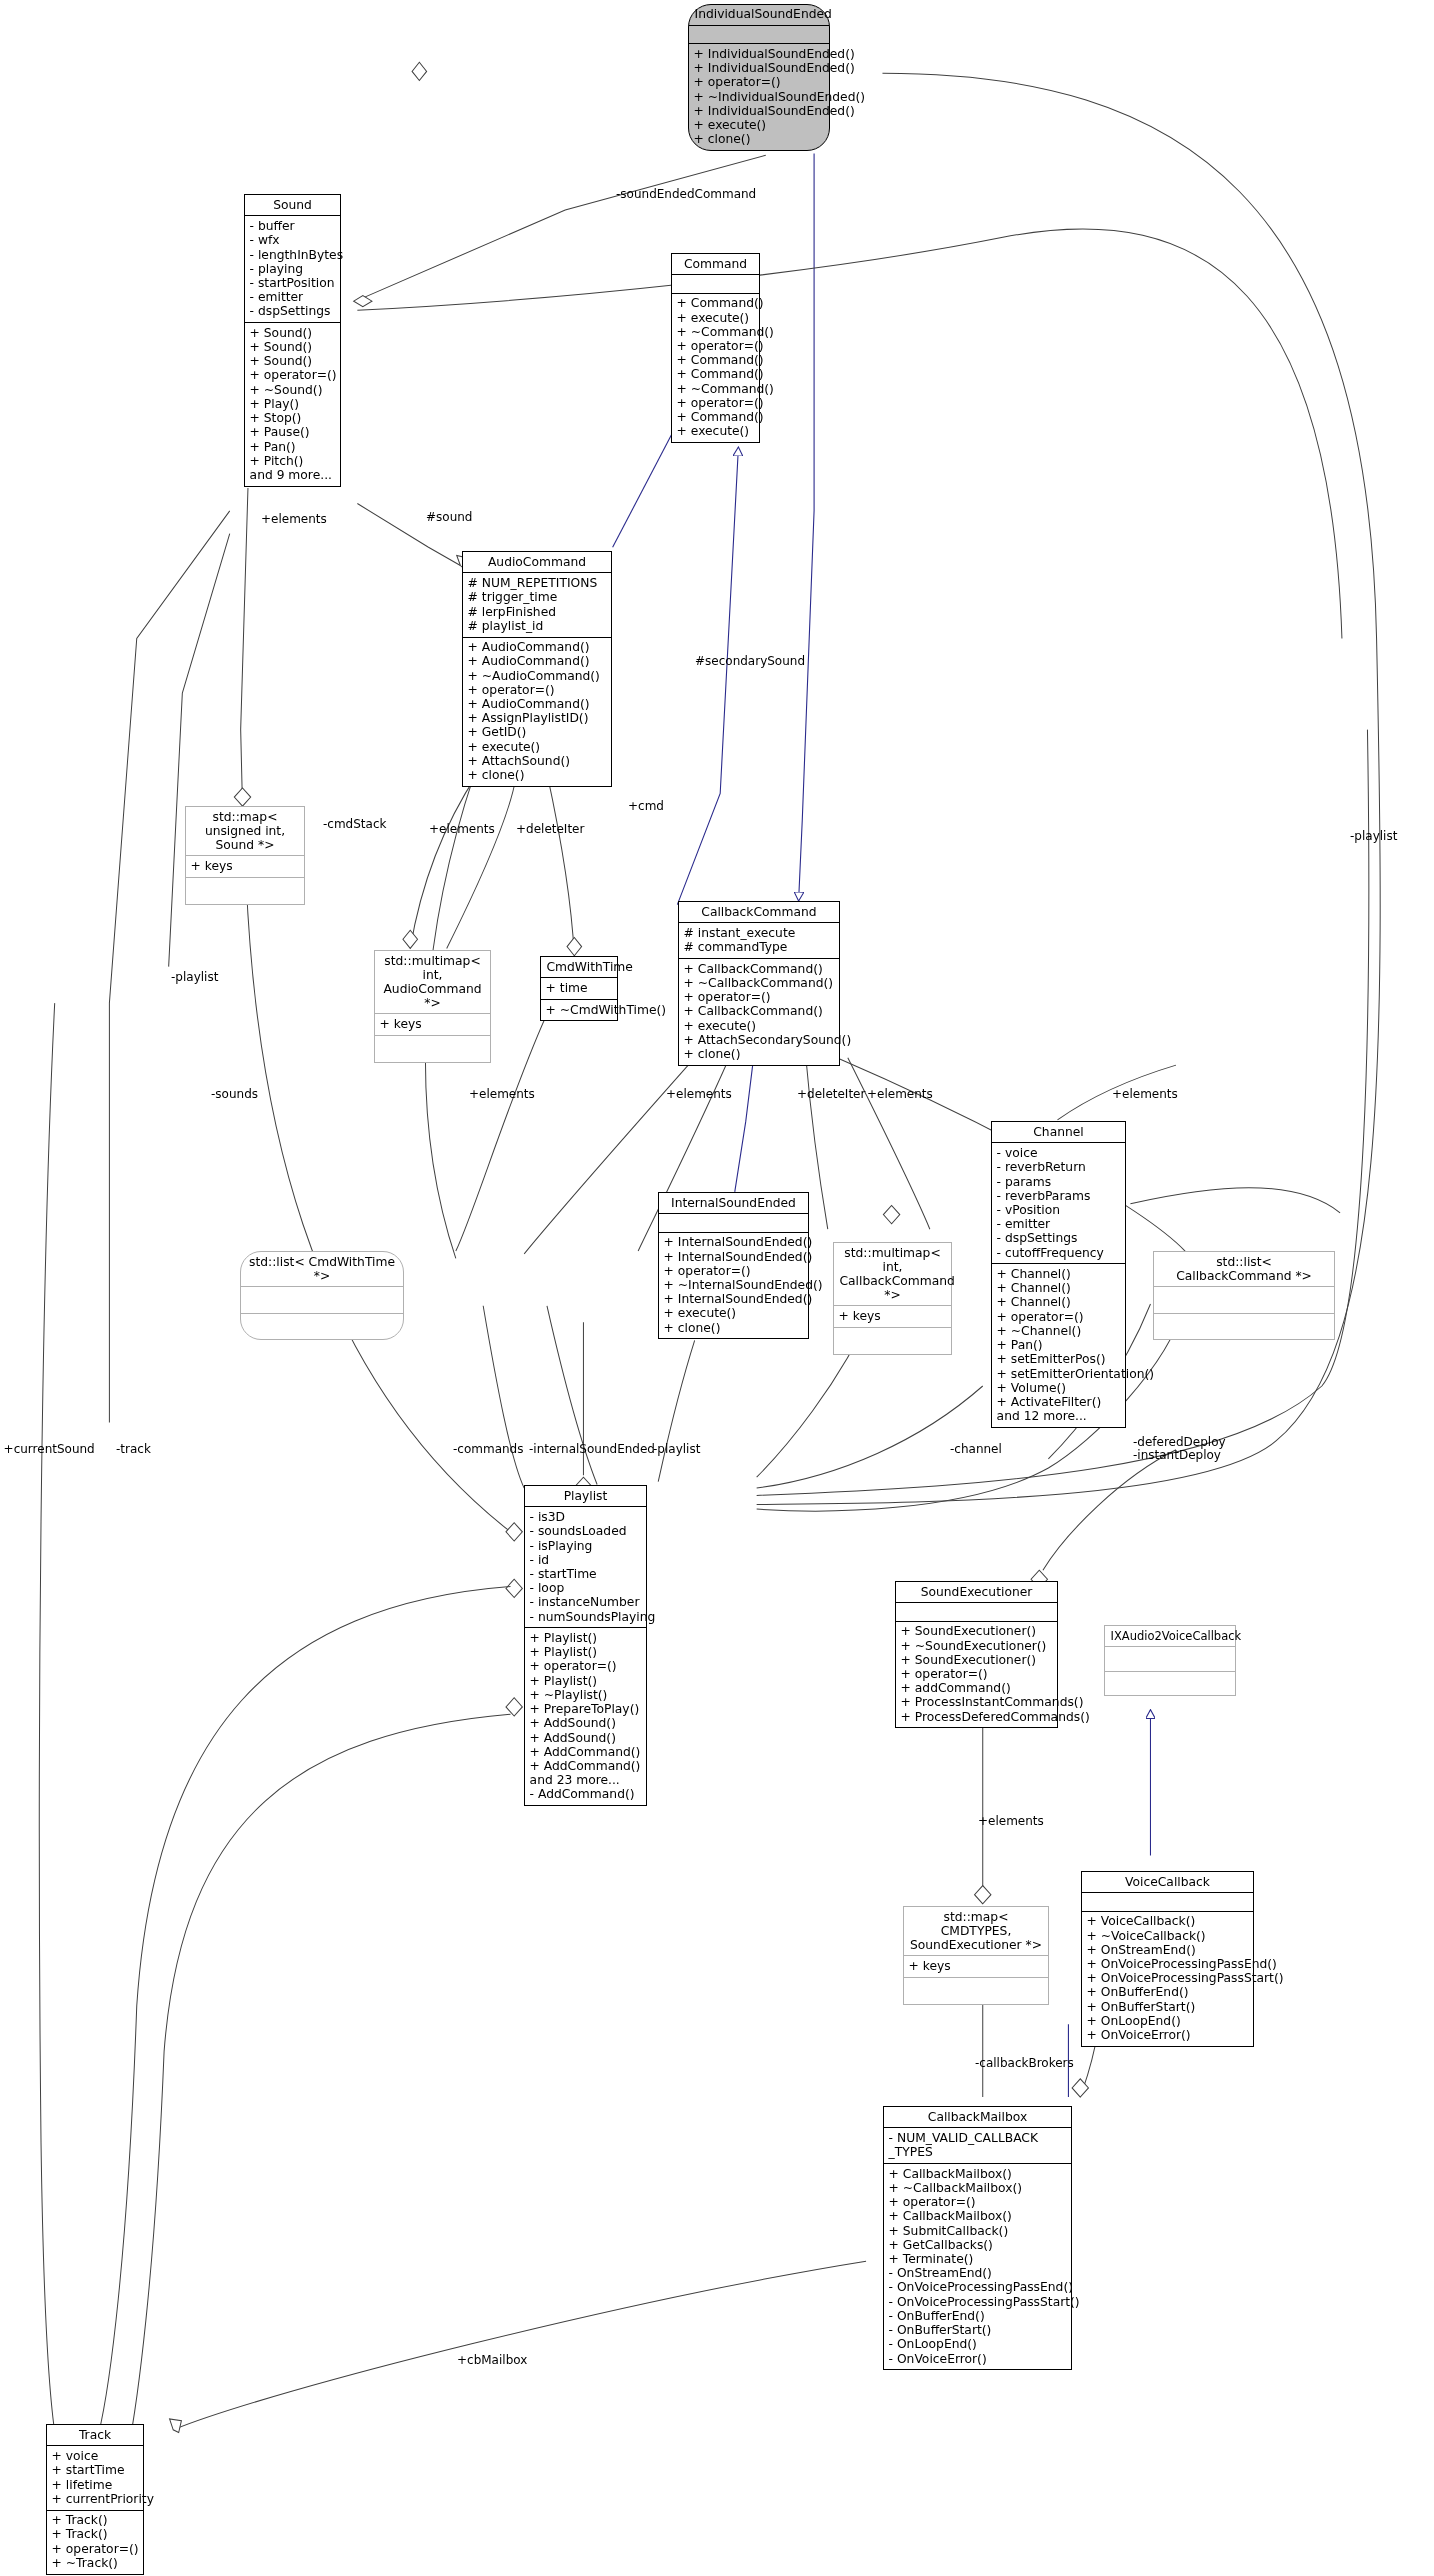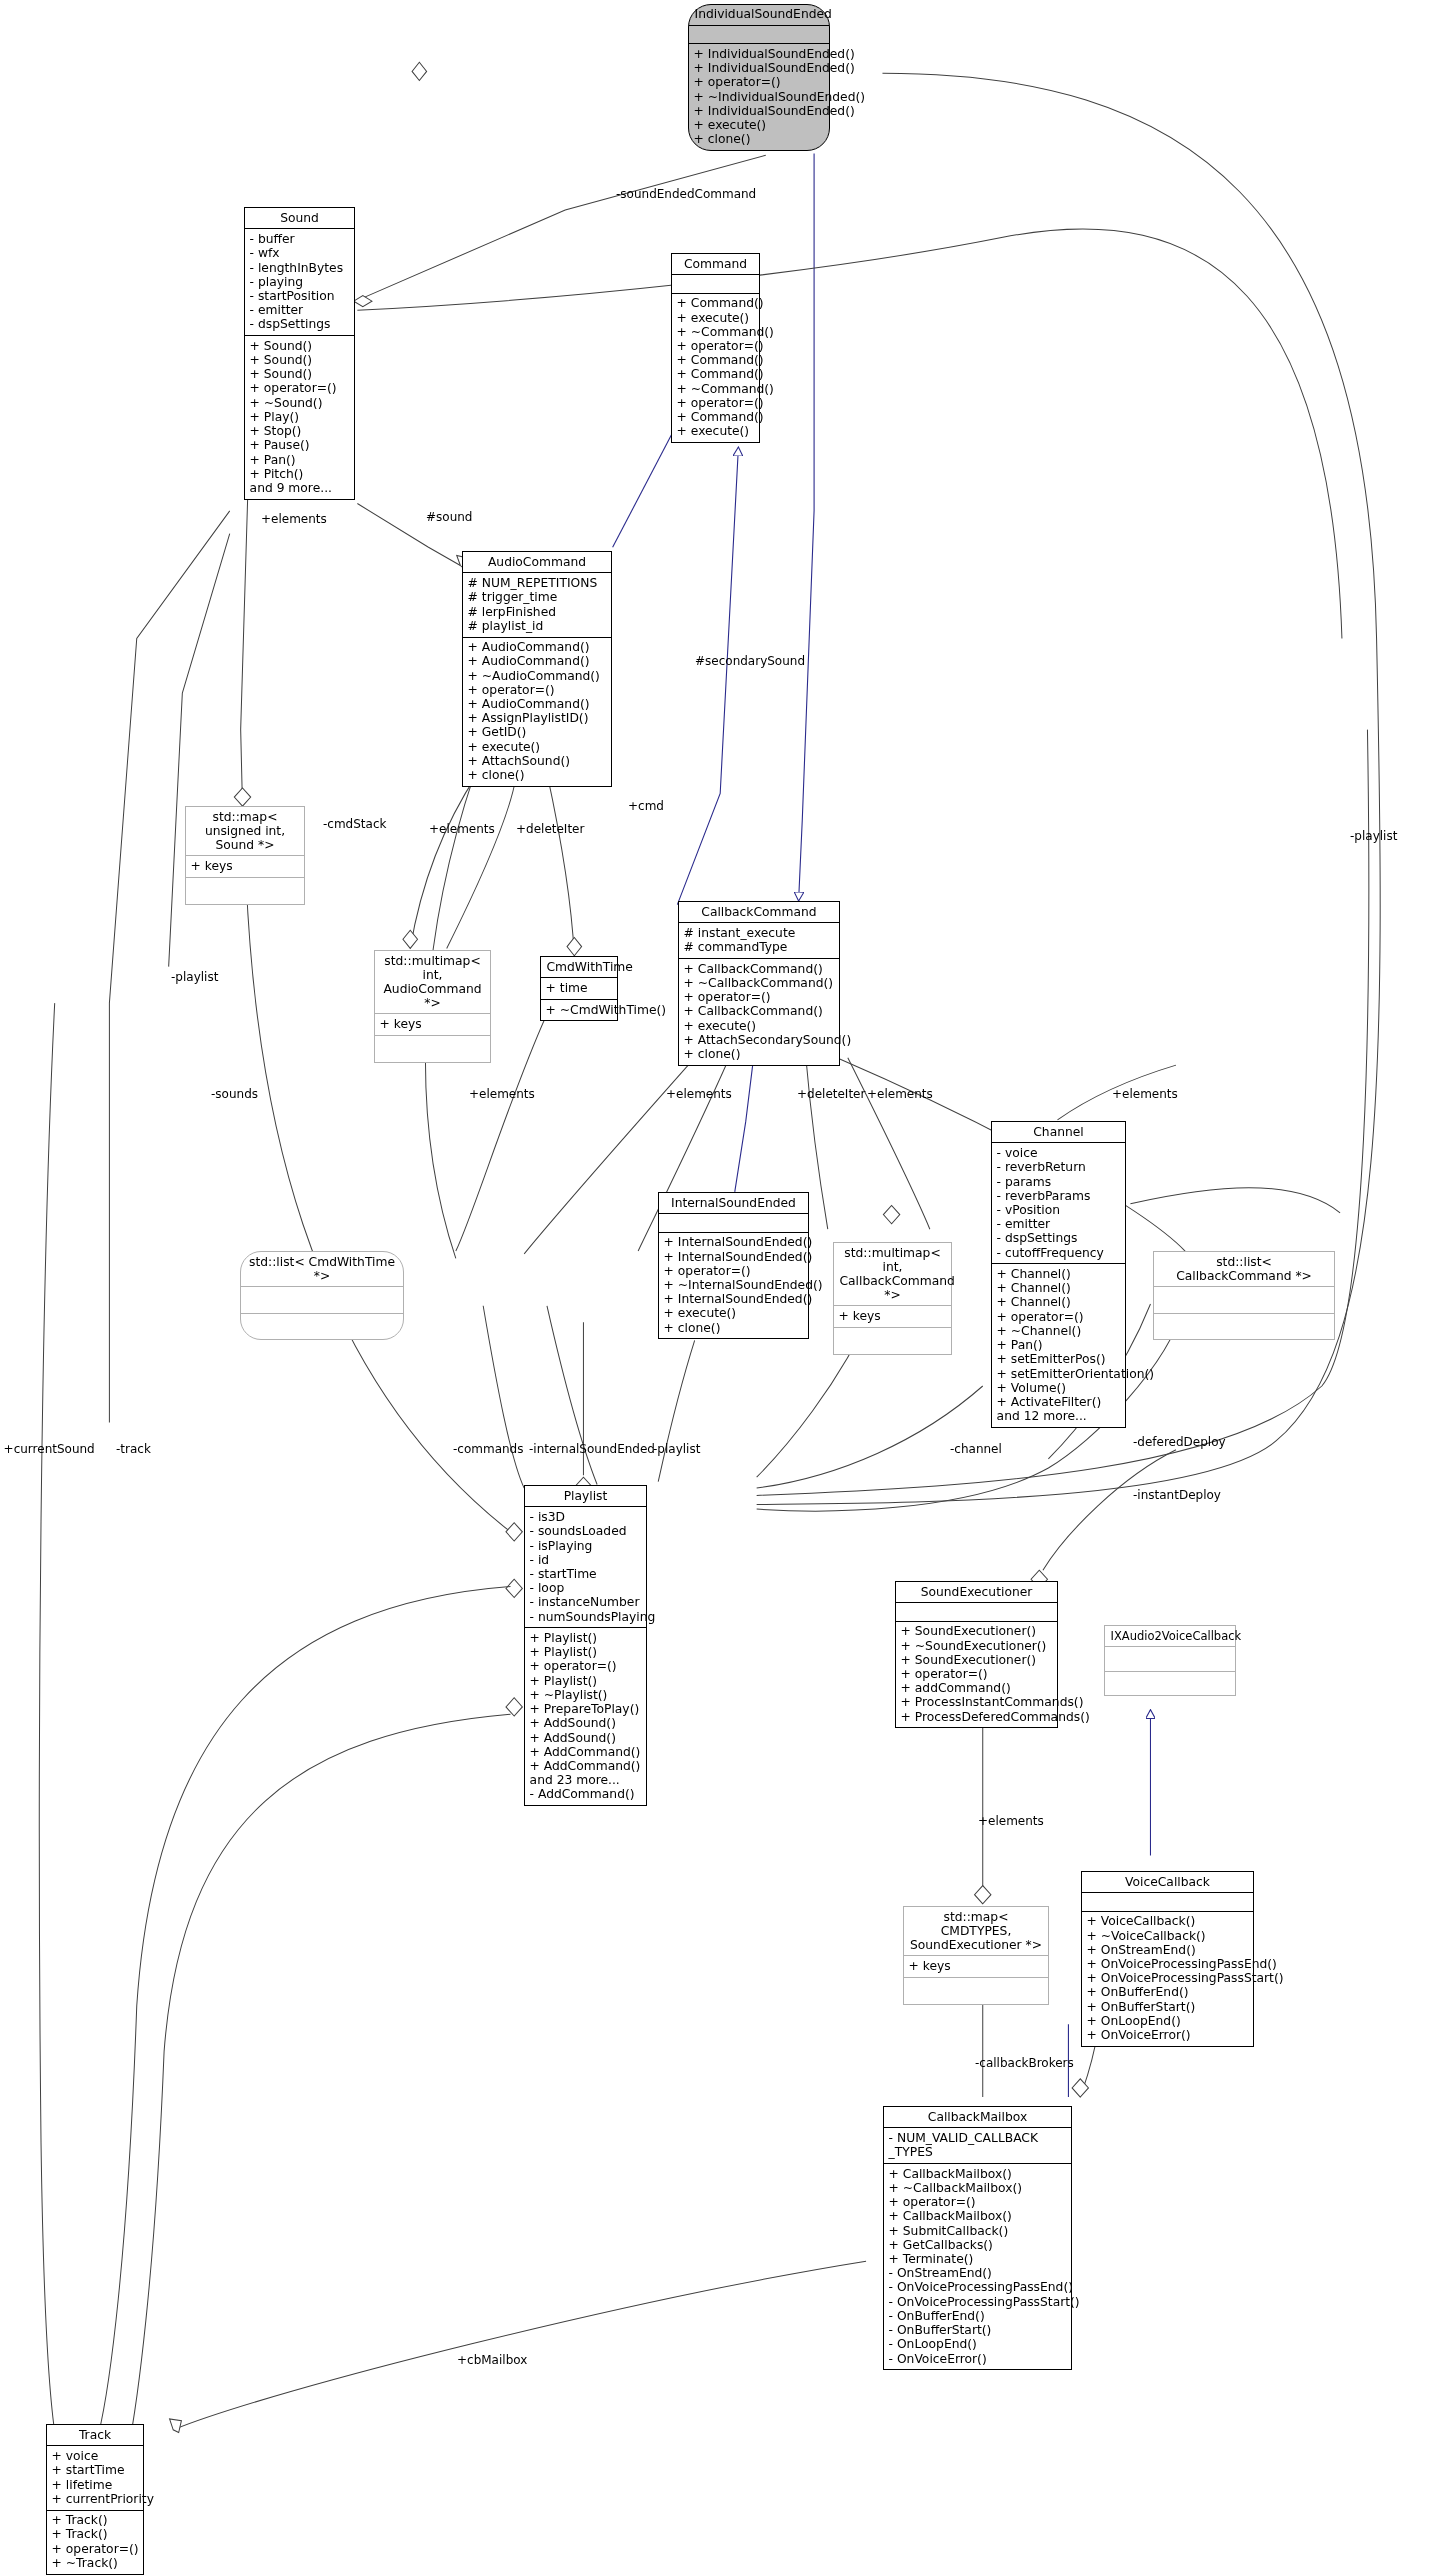--- a/index.html
+++ b/index.html
@@ -206,21 +206,21 @@
       <div class="row">+ IndividualSoundEnded()</div>
       <div class="row">+ IndividualSoundEnded()</div>
       <div class="row">+ operator=()</div>
       <div class="row">+ ~IndividualSoundEnded()</div>
       <div class="row">+ IndividualSoundEnded()</div>
       <div class="row">+ execute()</div>
       <div class="row">+ clone()</div>
     </div>
   </div>
 
-  <div class="node" style="left:244px; top:207px; width:111px;">
+  <div class="node" style="left:244px; top:194px; width:97px;">
     <div class="title">Sound</div>
     <div class="attrs">
       <div class="row">- buffer</div>
       <div class="row">- wfx</div>
       <div class="row">- lengthInBytes</div>
       <div class="row">- playing</div>
       <div class="row">- startPosition</div>
       <div class="row">- emitter</div>
       <div class="row">- dspSettings</div>
     </div>
@@ -533,21 +533,21 @@
   <div class="elabel" style="left:453px; top:1443px;">-commands</div>
 
   <div class="elabel" style="left:529px; top:1443px;">-internalSoundEnded</div>
 
   <div class="elabel" style="left:653px; top:1443px;">-playlist</div>
 
   <div class="elabel" style="left:950px; top:1443px;">-channel</div>
 
   <div class="elabel" style="left:1133px; top:1436px;">-deferedDeploy</div>
 
-  <div class="elabel" style="left:1133px; top:1449px;margin-top:40px;">-instantDeploy</div>
+  <div class="elabel" style="left:1133px; top:1449px;">-instantDeploy</div>
 
   <div class="elabel" style="left:978px; top:1815px;">+elements</div>
 
   <div class="elabel" style="left:975px; top:2057px;">-callbackBrokers</div>
 
   <div class="elabel" style="left:457px; top:2354px;">+cbMailbox</div>
 
 </div>
 
 

